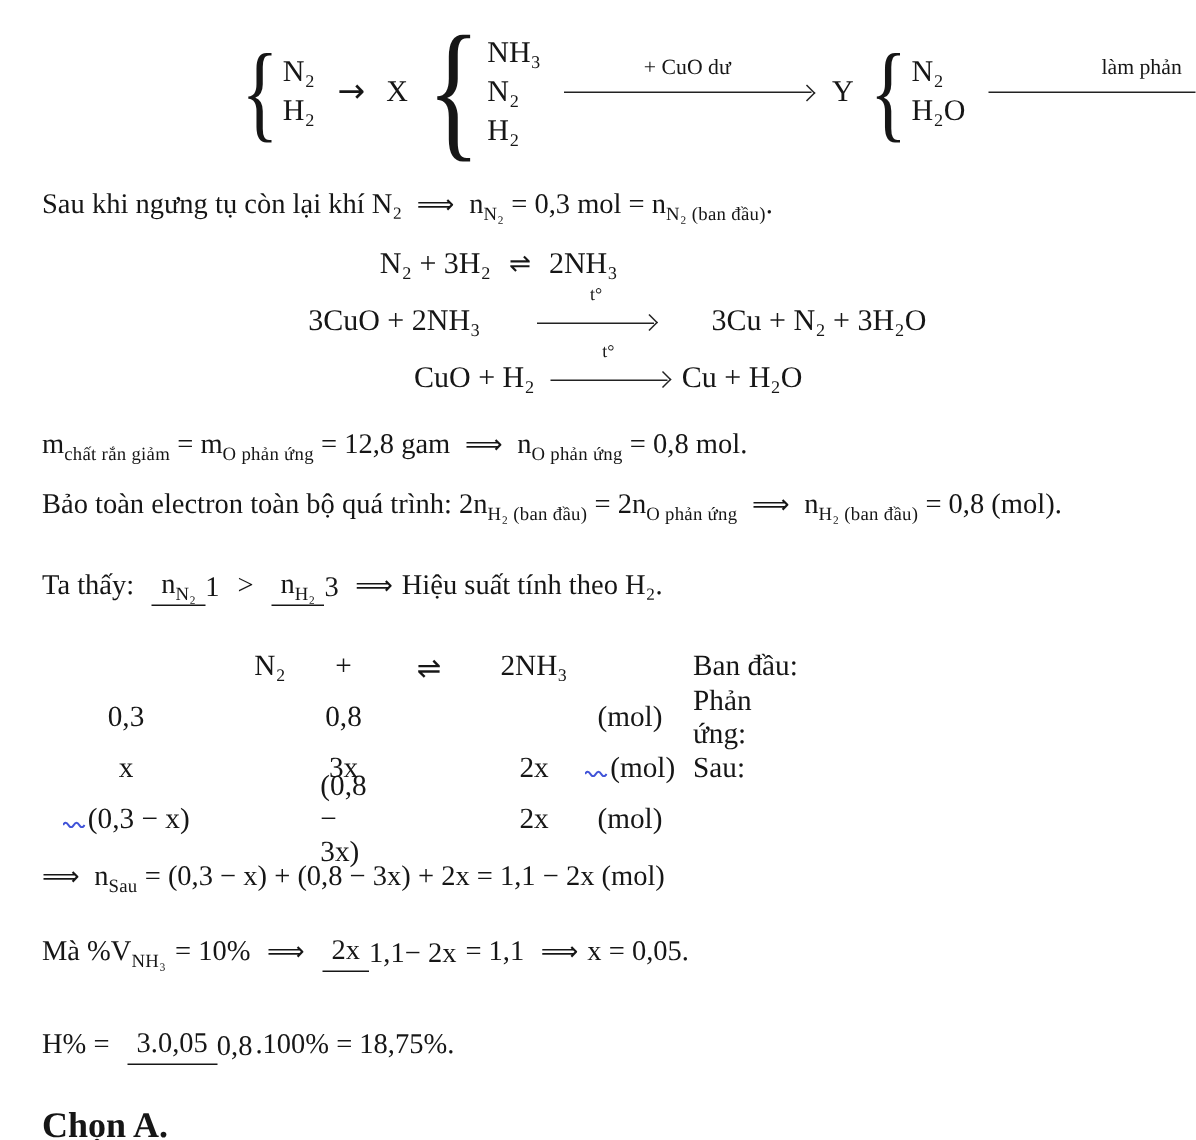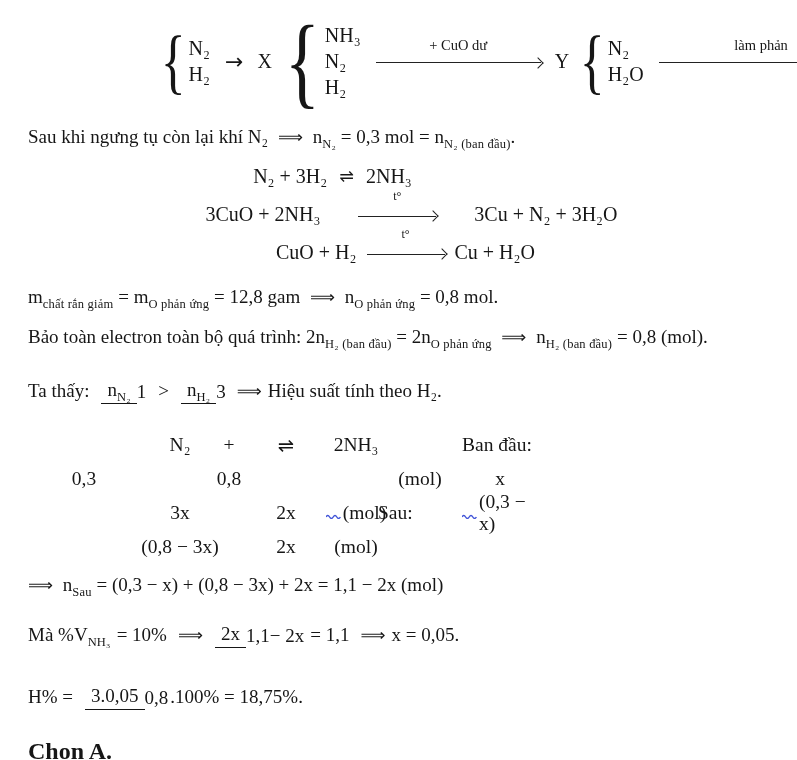--- a/index.html
+++ b/index.html
@@ -167,20 +167,21 @@
     <div></div>
 
     <div class="lab">Ban đầu:</div>
     <div>0,3</div>
     <div></div>
     <div>0,8</div>
     <div></div>
     <div></div>
     <div>(mol)</div>
 
+    <div class="lab">Phản ứng:</div>
     <div>x</div>
     <div></div>
     <div>3x</div>
     <div></div>
     <div>2x</div>
     <div>
       <span class="squiggle"><svg width="15" height="6" viewBox="0 0 15 6">
             <path d="M0 4 Q1.8 1 3.6 4 T7.2 4 T10.8 4 T14.4 4" fill="none" stroke-width="1.4" stroke="#4154d8"></path>
           </svg></span>
       <span>(mol)</span>

